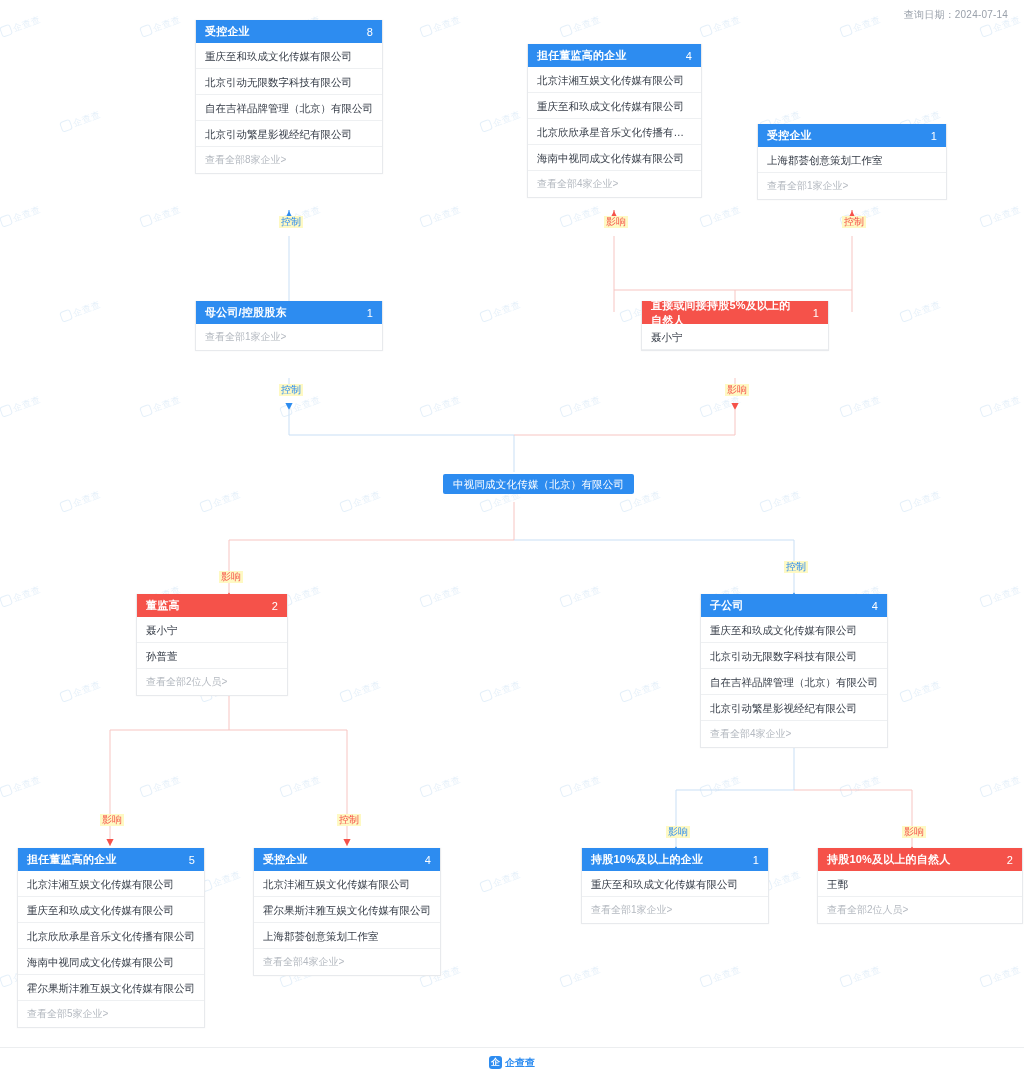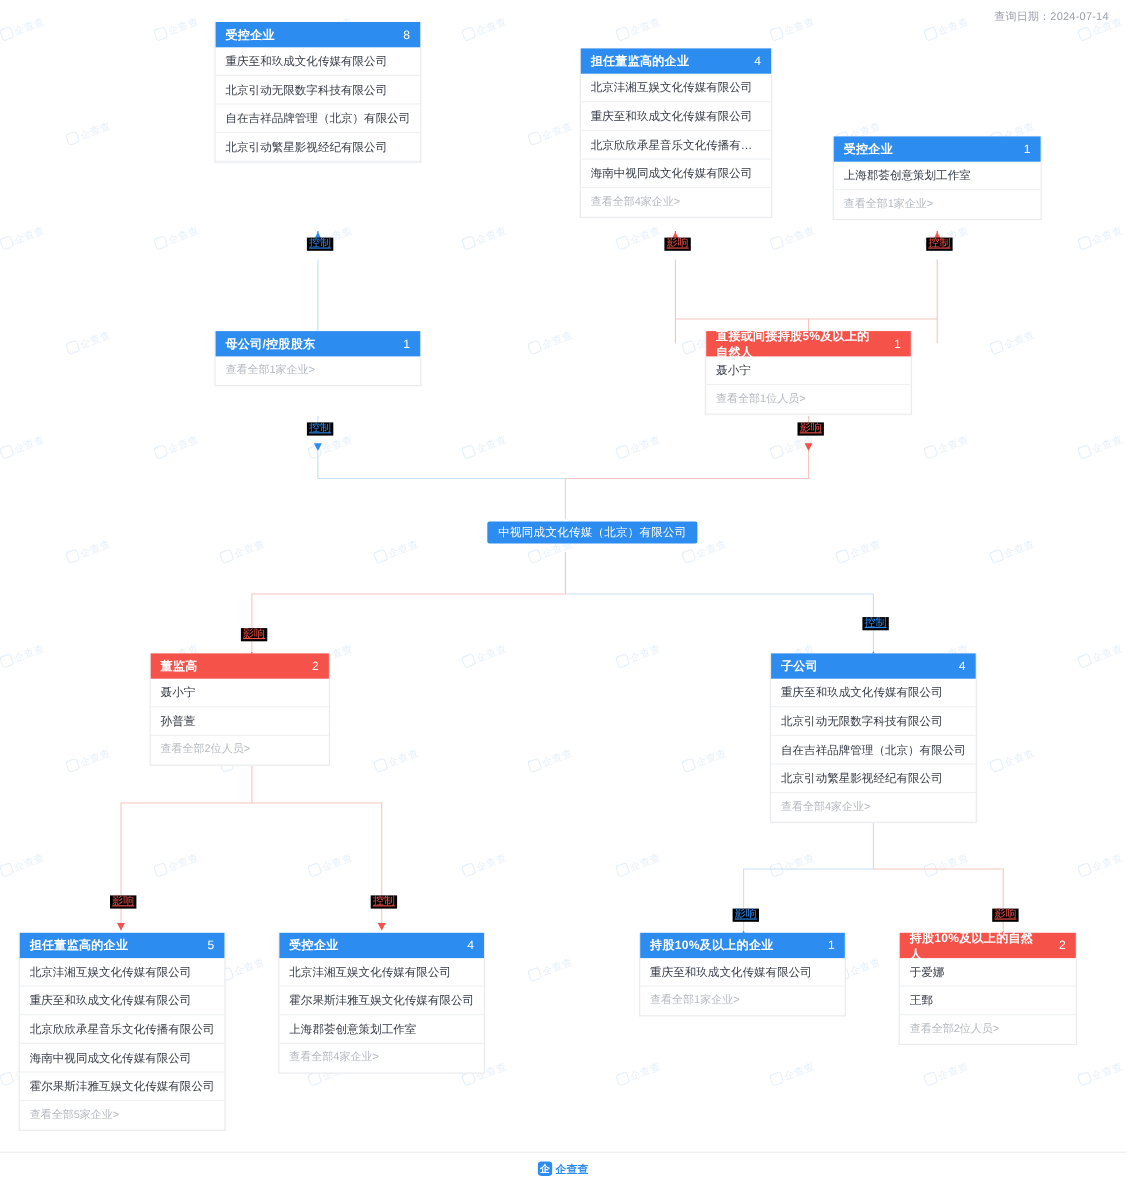--- a/index.html
+++ b/index.html
@@ -38,23 +38,22 @@
     letter-spacing: .2px;
   }
 
   
   #wires { position: absolute; inset: 0; z-index: 2; }
 
   
   .elabel {
     position: absolute; z-index: 4;
     font-size: 10px; line-height: 12px;
-    background: #000000; padding: 0 2px;
+    background: #fef9c3; padding: 0 2px;
     white-space: nowrap;
-    text-decoration: underline;
   }
   .elabel.blue { color: #2d8cf0; }
   .elabel.red  { color: #f5524a; }
 
   
   .card {
     position: absolute; z-index: 3;
     background: #fff;
     border: 1px solid #e8eaed;
     border-top: none;
@@ -291,20 +290,21 @@
   <div id="cards-layer">
       <div class="card" style="left: 195px; top: 20px; width: 188px;">
         <div class="card-head blue">
           <span>受控企业</span>
           <span class="cnt">8</span>
         </div>
         <div class="card-row">重庆至和玖成文化传媒有限公司</div>
         <div class="card-row">北京引动无限数字科技有限公司</div>
         <div class="card-row">自在吉祥品牌管理（北京）有限公司</div>
         <div class="card-row">北京引动繁星影视经纪有限公司</div>
+        <div class="card-more">查看全部8家企业&gt;</div>
       </div>
       <div class="card" style="left: 527px; top: 44px; width: 175px;">
         <div class="card-head blue">
           <span>担任董监高的企业</span>
           <span class="cnt">4</span>
         </div>
         <div class="card-row">北京沣湘互娱文化传媒有限公司</div>
         <div class="card-row">重庆至和玖成文化传媒有限公司</div>
         <div class="card-row">北京欣欣承星音乐文化传播有限公司</div>
         <div class="card-row">海南中视同成文化传媒有限公司</div>
@@ -324,23 +324,22 @@
           <span class="cnt">1</span>
         </div>
         <div class="card-more">查看全部1家企业&gt;</div>
       </div>
       <div class="card" style="left: 641px; top: 301px; width: 188px;">
         <div class="card-head red">
           <span>直接或间接持股5%及以上的自然人</span>
           <span class="cnt">1</span>
         </div>
         <div class="card-row">聂小宁</div>
-        <div class="card-more">查看全部1位人员&gt;</div>
-      </div>
-      <div class="card" style="left: 136px; top: 594px; width: 164px;">
+      </div>
+      <div class="card" style="left: 136px; top: 594px; width: 152px;">
         <div class="card-head red">
           <span>董监高</span>
           <span class="cnt">2</span>
         </div>
         <div class="card-row">聂小宁</div>
         <div class="card-row">孙普萱</div>
         <div class="card-more">查看全部2位人员&gt;</div>
       </div>
       <div class="card" style="left: 700px; top: 594px; width: 188px;">
         <div class="card-head blue">
@@ -376,26 +375,25 @@
         <div class="card-more">查看全部4家企业&gt;</div>
       </div>
       <div class="card" style="left: 581px; top: 848px; width: 188px;">
         <div class="card-head blue">
           <span>持股10%及以上的企业</span>
           <span class="cnt">1</span>
         </div>
         <div class="card-row">重庆至和玖成文化传媒有限公司</div>
         <div class="card-more">查看全部1家企业&gt;</div>
       </div>
-      <div class="card" style="left: 817px; top: 848px; width: 162px;">
+      <div class="card" style="left: 817px; top: 848px; width: 206px;">
         <div class="card-head red">
           <span>持股10%及以上的自然人</span>
           <span class="cnt">2</span>
         </div>
-        <div class="card-row">于爱娜</div>
         <div class="card-row">王鄄</div>
         <div class="card-more">查看全部2位人员&gt;</div>
       </div>
     </div>
 
   <div class="footer">
     <div class="brand">
       <div class="logo">企</div>
       <div class="brandtext">企查查</div>
     </div>

